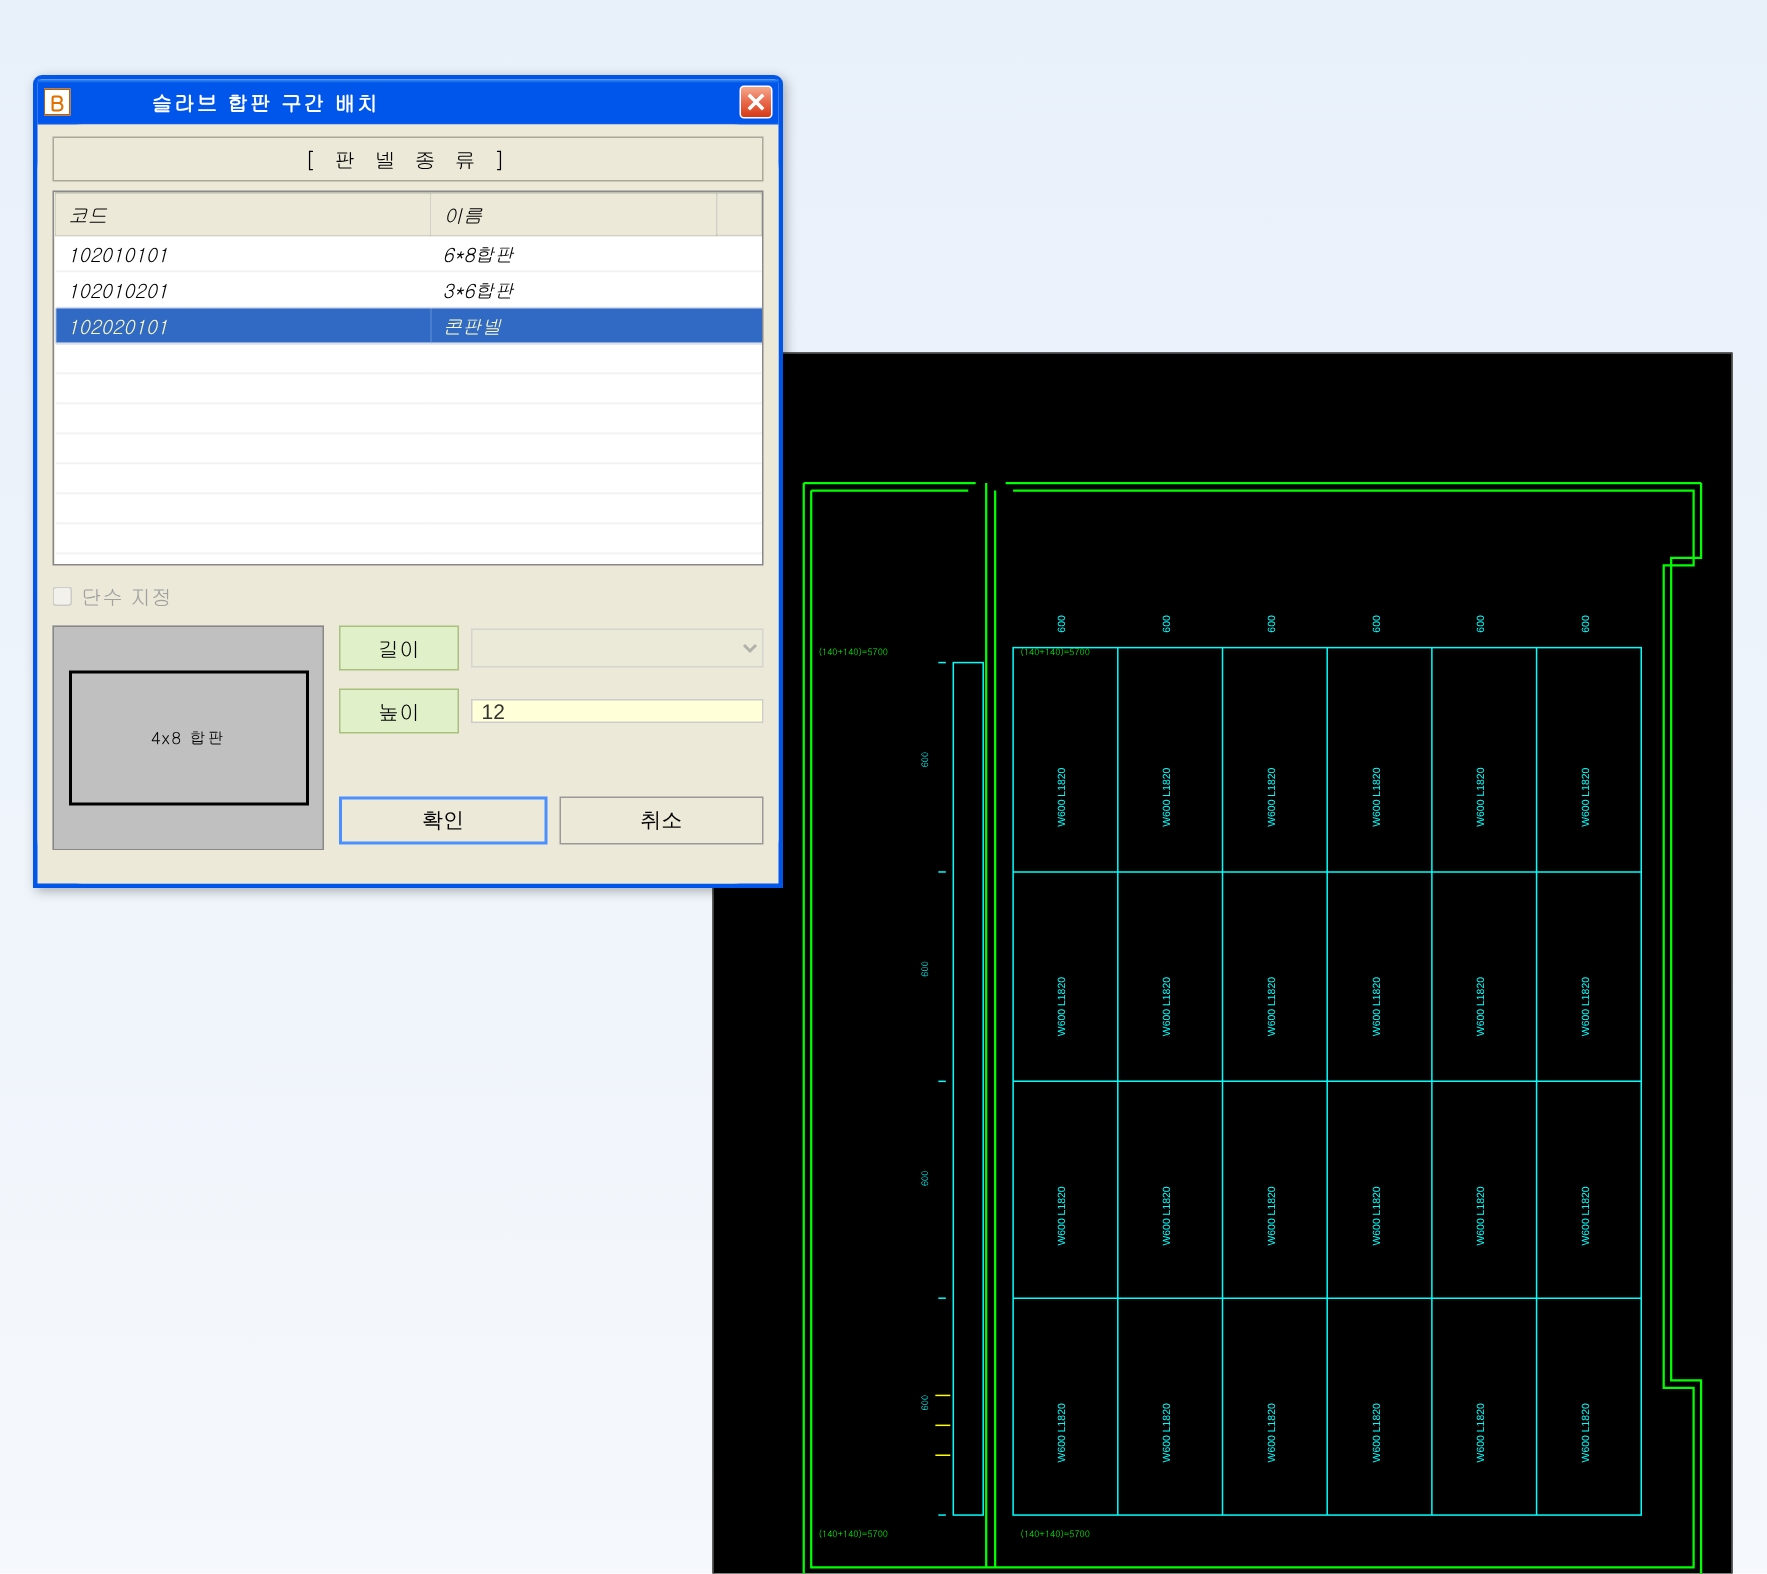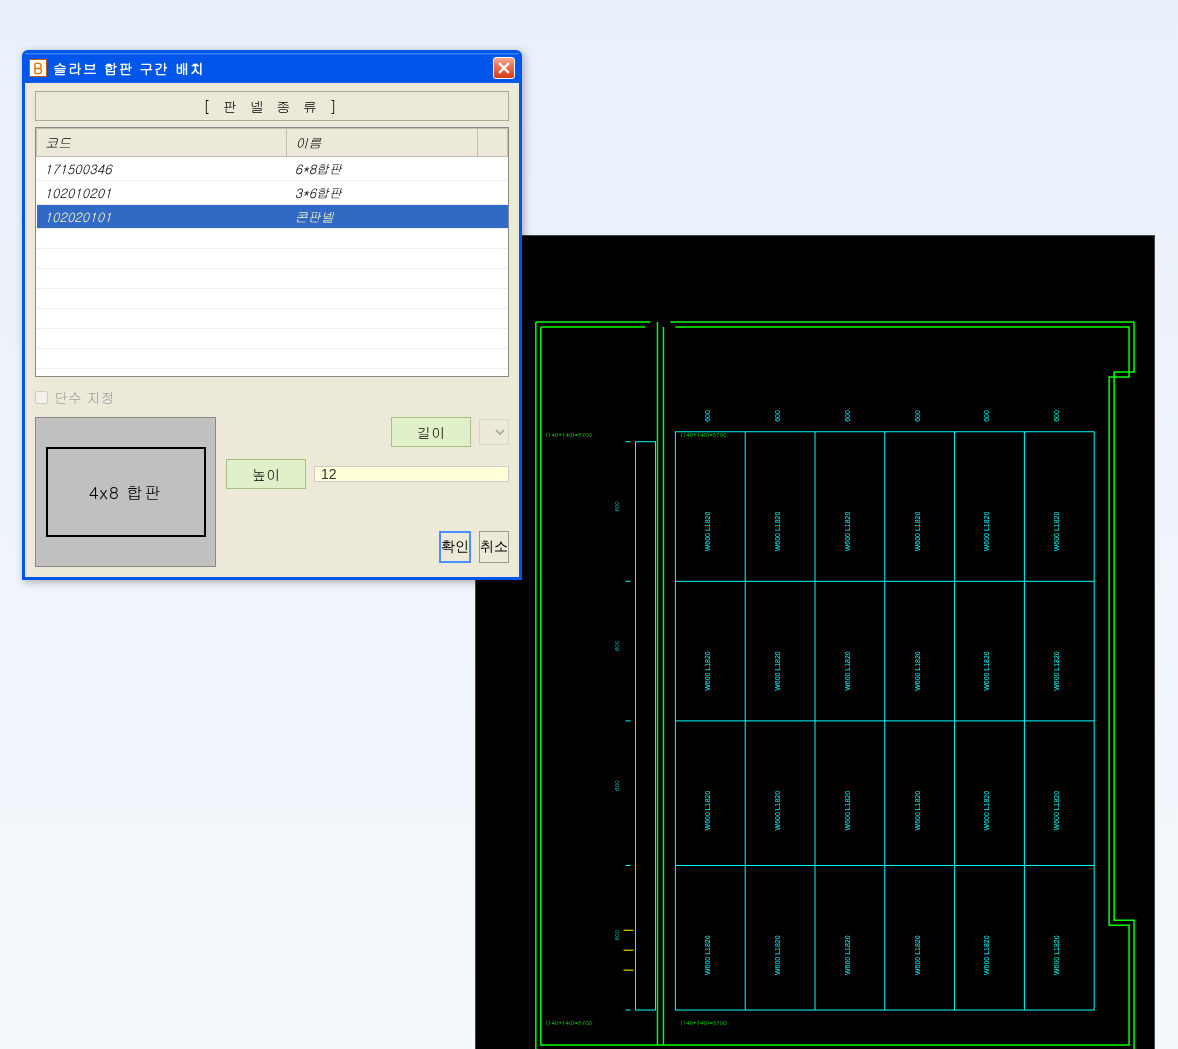--- a/index.html
+++ b/index.html
@@ -47,35 +47,35 @@
     }
     .titlebar-icon {
       width: 18px; height: 18px;
       background: #fff;
       color: #e07000;
       display: flex; align-items: center; justify-content: center;
       font-weight: bold; font-size: 14px;
       margin-right: 6px;
       border: 1px solid #c06000;
     }
-    .titlebar-text { flex: 1; letter-spacing: 1px; }
+    .titlebar-text { flex: 1; letter-spacing: 1px; margin-left: 48px; }
     .close-btn {
       width: 22px; height: 22px;
       background: linear-gradient(180deg, #f6a88d 0%, #e8694a 50%, #d73a17 100%);
       border: 1px solid #fff;
       border-radius: 3px;
       color: #fff;
       display: flex; align-items: center; justify-content: center;
       font-weight: bold;
       cursor: pointer;
     }
     .close-btn svg { width: 12px; height: 12px; }
 
     .dialog-body {
-      padding: 8px 10px 10px 10px;
+      padding: 8px 10px 22px 10px;
       background: #ece9d8;
       border-radius: 30px;
     }
 
     .panel-header {
       background: #ece9d8;
       border: 1px solid #aca899;
       text-align: center;
       padding: 4px 0;
       font-size: 14px;
@@ -127,30 +127,29 @@
       border: 1px solid #888;
       width: 220px;
       height: 150px;
       display: flex; align-items: center; justify-content: center;
     }
     .preview-inner {
       background: #c0c0c0;
       border: 2px solid #000;
       width: 160px; height: 90px;
       display: flex; align-items: center; justify-content: center;
-      font-size: 17px;
+      font-size: 11px;
       letter-spacing: 1px;
     }
 
     .controls-col {
       flex: 1;
       display: flex;
       flex-direction: column;
       gap: 12px;
-      align-items: flex-end;
     }
     .field-row {
       display: flex; align-items: center; gap: 8px;
     }
     .field-label {
       background: #e0f0c8;
       border: 1px solid #aac080;
       width: 80px;
       text-align: center;
       padding: 4px 0;
@@ -325,21 +324,21 @@
       <table>
         <thead>
           <tr>
             <th>코드</th>
             <th>이름</th>
             <th style="width:30px"></th>
           </tr>
         </thead>
         <tbody id="tbody">
             <tr>
-              <td>171500346</td>
+              <td>102010101</td>
               <td>6*8합판</td>
               <td></td>
             </tr>
             <tr>
               <td>102010201</td>
               <td>3*6합판</td>
               <td></td>
             </tr>
             <tr class="selected">
               <td>102020101</td>

